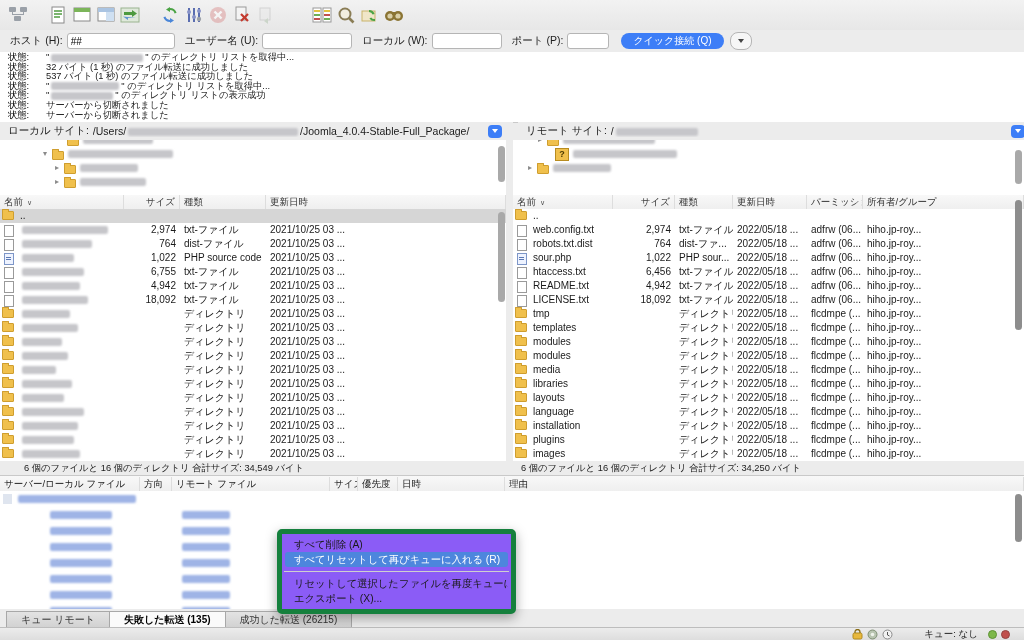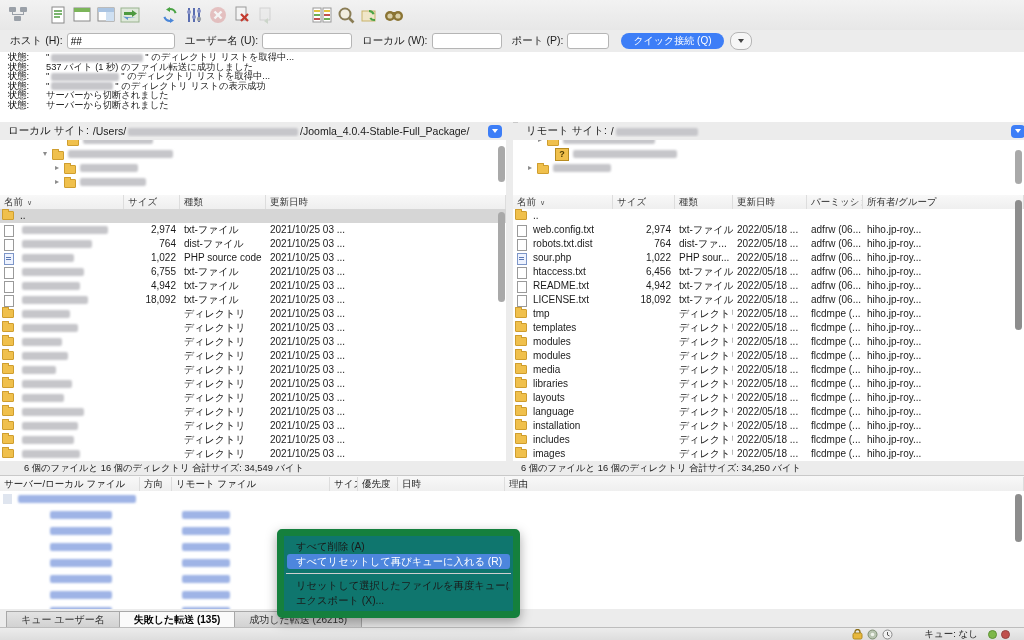--- a/index.html
+++ b/index.html
@@ -62,21 +62,21 @@
   .icon.php::before{content:"";position:absolute;left:1px;top:3px;width:5px;height:1px;background:#5b79b4;
                box-shadow:0 2px 0 #5b79b4}
   .icon.qfile{width:8px;height:10px;background:#fff;border-radius:1px;margin:2px 3px 0 3px}
   .icon.qserver{width:9px;height:10px;background:#dfe5ef;border:1px solid #fff;margin:2px 2px 0 2px}
   
   .listhead{top:195px;height:14px;background:linear-gradient(#f8f8f8,#efefef);border-bottom:1px solid #c9c9c9;
             display:grid;font-size:9.5px;color:#333;align-items:center}
   #local-head{left:0;width:506px;grid-template-columns:124px 56px 86px 1fr}
   #remote-head{left:513px;width:511px;grid-template-columns:100px 62px 58px 74px 56px 1fr}
   .hcell{padding:0 4px;border-right:1px solid #ddd;white-space:nowrap;overflow:hidden;height:14px;line-height:14px}
-  .hcell.num{}
+  .hcell.num{text-align:right}
   .sort-arrow{font-size:7px;color:#555;margin-left:4px}
   .listbody{top:209px;height:252px;background:#fff;overflow:hidden}
   #local-list{left:0;width:506px}
   #remote-list{left:513px;width:511px}
   .frow{display:grid;height:14px;line-height:14px;font-size:10px;white-space:nowrap}
   .frow.lrow{grid-template-columns:16px 108px 56px 86px 1fr}
   .frow.rrow{grid-template-columns:16px 84px 62px 58px 74px 56px 1fr}
   .frow.sel{background:#d6d6d6}
   .cell{overflow:hidden;padding:0 4px}
   .cell.num{text-align:right}
@@ -91,21 +91,21 @@
               border-top:1px solid #c9c9c9;border-bottom:1px solid #c9c9c9;display:grid;
               grid-template-columns:140px 32px 158px 28px 40px 107px 1fr;font-size:9.5px;align-items:center}
   #queue-rows{left:0;top:491px;width:1024px;height:118px;background:#fff;overflow:hidden}
   .qrow{display:grid;grid-template-columns:14px 126px 32px 158px 28px 40px 107px 1fr;height:16px;
         line-height:16px;font-size:10px;color:#fff;white-space:nowrap}
   .qsel-band{position:absolute;left:0;top:491px;width:613px;height:118px;background:#2b5dd8}
   .qcell{overflow:hidden;padding:0 2px}
   .qcell.qsize{text-align:right}
   .qrow .redact{background:#9fb4e6;filter:blur(1px)}
   
-  #context-menu{left:277px;top:529px;width:229px;background:#0f766e;border:7px solid #15803d;border-radius:5px;
+  #context-menu{left:277px;top:529px;width:229px;background:#8b5cf6;border:5px solid #15803d;border-radius:5px;
                 box-shadow:0 4px 12px rgba(0,0,0,.35);padding:3px 0;z-index:20}
   .menu-item{font-size:10.3px;color:#1a1a1a;padding:1px 9px;margin:0 3px;border-radius:3px;height:13px;line-height:13px;
              white-space:nowrap;overflow:hidden}
   .menu-item.hl{background:#4d86dd;color:#fff}
   .menu-sep{height:1px;background:#cfcfcf;margin:4px 2px}
   
   #tabs{left:0;top:610px;width:1024px;height:17px;display:flex;align-items:flex-end;padding-left:6px;box-sizing:border-box}
   .tab{height:15px;line-height:15px;padding:0 14px;font-size:10px;background:linear-gradient(#e3e3e3,#d2d2d2);
        border:1px solid #a8a8a8;border-bottom:none;margin-right:-1px;color:#333;white-space:nowrap}
   .tab.active{background:#fafafa;font-weight:bold;color:#000}
@@ -261,20 +261,21 @@
   <label>ポート (P):</label>
   <input id="qc-port" class="qc-input" value="" style="">
   <button id="qc-btn">クイック接続 (Q)</button>
   <span id="qc-drop">
       <span class="tri-down"></span>
     </span>
 </div>
 
 <div id="log" class="abs">
     <div class="log-row"><span class="log-label">状態:</span><span class="log-text">"<span class="redact" style="width: 92px;"></span>" のディレクトリ リストを取得中...</span></div>
+    <div class="log-row"><span class="log-label">状態:</span><span class="log-text">32 バイト (1 秒) のファイル転送に成功しました</span></div>
     <div class="log-row"><span class="log-label">状態:</span><span class="log-text">537 バイト (1 秒) のファイル転送に成功しました</span></div>
     <div class="log-row"><span class="log-label">状態:</span><span class="log-text">"<span class="redact" style="width: 68px;"></span>" のディレクトリ リストを取得中...</span></div>
     <div class="log-row"><span class="log-label">状態:</span><span class="log-text">"<span class="redact" style="width: 62px;"></span>" のディレクトリ リストの表示成功</span></div>
     <div class="log-row"><span class="log-label">状態:</span><span class="log-text">サーバーから切断されました</span></div>
     <div class="log-row"><span class="log-label">状態:</span><span class="log-text">サーバーから切断されました</span></div>
   </div>
 
 <div id="local-bar" class="abs sitebar">
   <span class="lab">ローカル サイト:</span>
   <span class="path"><span>/Users/</span><span class="redact" id="local-path-redact" style="width: 170px;"></span><span>/Joomla_4.0.4-Stable-Full_Package/</span></span>
@@ -614,21 +615,21 @@
       <span class="icon folder"></span>
       <span class="cell name">installation</span>
       <span class="cell num"></span>
       <span class="cell">ディレクトリ</span>
       <span class="cell">2022/05/18 ...</span>
       <span class="cell">flcdmpe (...</span>
       <span class="cell">hiho.jp-roy...</span>
     </div>
     <div class="frow rrow">
       <span class="icon folder"></span>
-      <span class="cell name">includes</span>
+      <span class="cell name">plugins</span>
       <span class="cell num"></span>
       <span class="cell">ディレクトリ</span>
       <span class="cell">2022/05/18 ...</span>
       <span class="cell">flcdmpe (...</span>
       <span class="cell">hiho.jp-roy...</span>
     </div>
     <div class="frow rrow">
       <span class="icon folder"></span>
       <span class="cell name">images</span>
       <span class="cell num"></span>
@@ -741,21 +742,21 @@
 
 <div id="context-menu" class="abs">
     <div class="menu-item">すべて削除 (A)</div>
     <div class="menu-item hl">すべてリセットして再びキューに入れる (R)</div>
     <div class="menu-sep"></div>
     <div class="menu-item">リセットして選択したファイルを再度キューに入れる (E)</div>
     <div class="menu-item">エクスポート (X)...</div>
   </div>
 
 <div id="tabs" class="abs">
-    <div class="tab">キュー ユーザー名</div>
+    <div class="tab">キュー リモート</div>
     <div class="tab active">失敗した転送 (135)</div>
     <div class="tab">成功した転送 (26215)</div>
   </div>
 <div id="statusbar" class="abs">
   <span id="queue-status-text">キュー: なし</span>
   <span class="sb-icons" style="position:absolute;left:852px">
     <svg width="11" height="11">
         <rect x="1" y="4" width="9" height="6" rx="1.5" fill="#e8b83c" stroke="#b08a1e"></rect>
         <path d="M3 4V3a2.5 2.5 0 0 1 5 0v1" fill="none" stroke="#8a6d14" stroke-width="1.3"></path>
       </svg>

